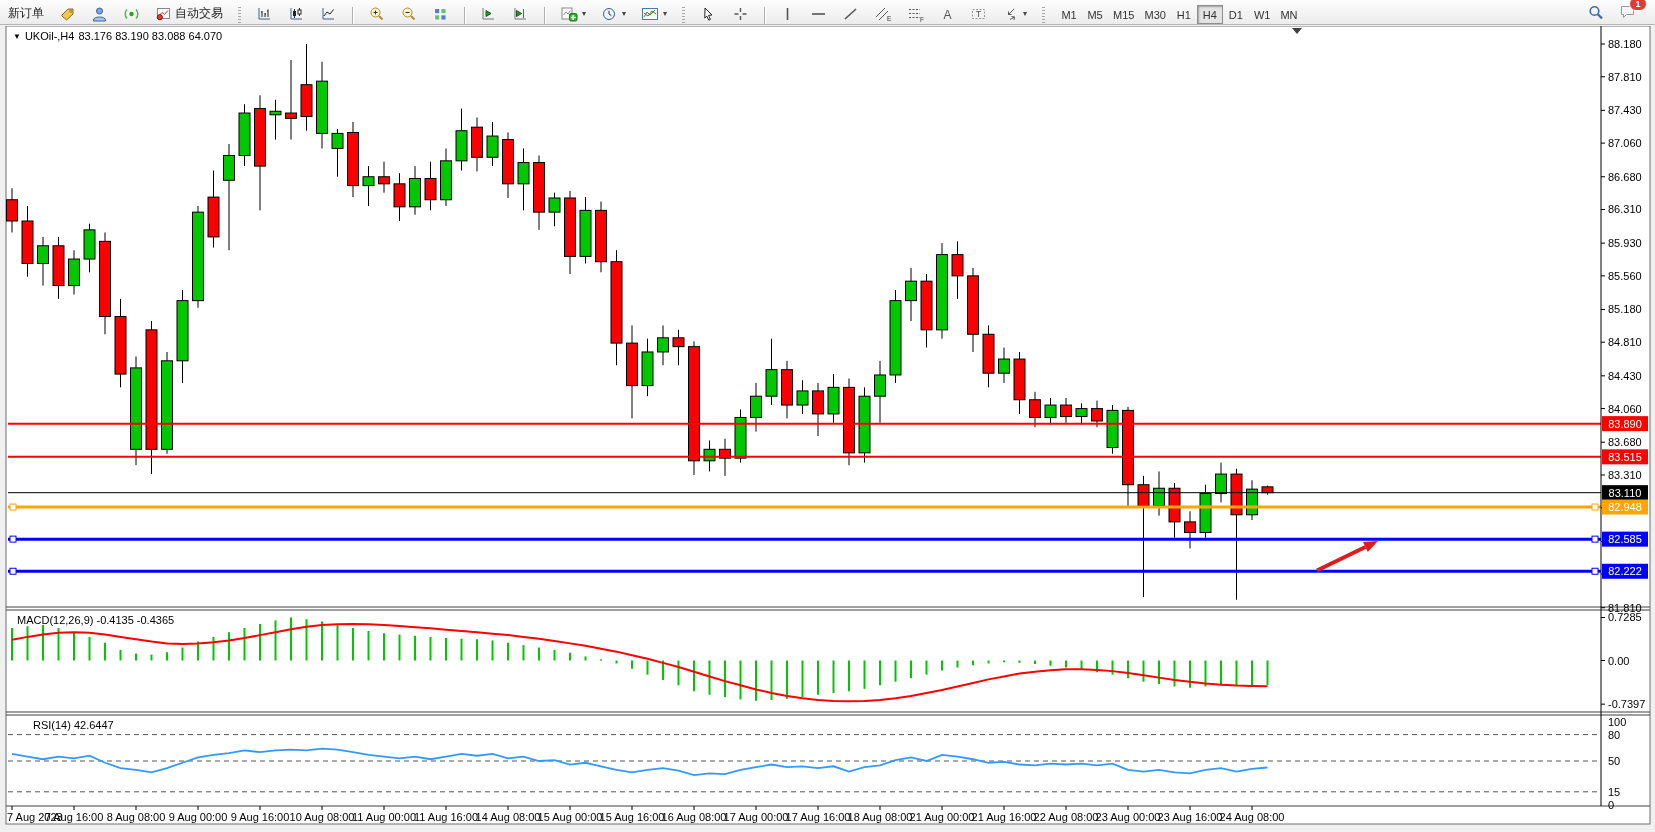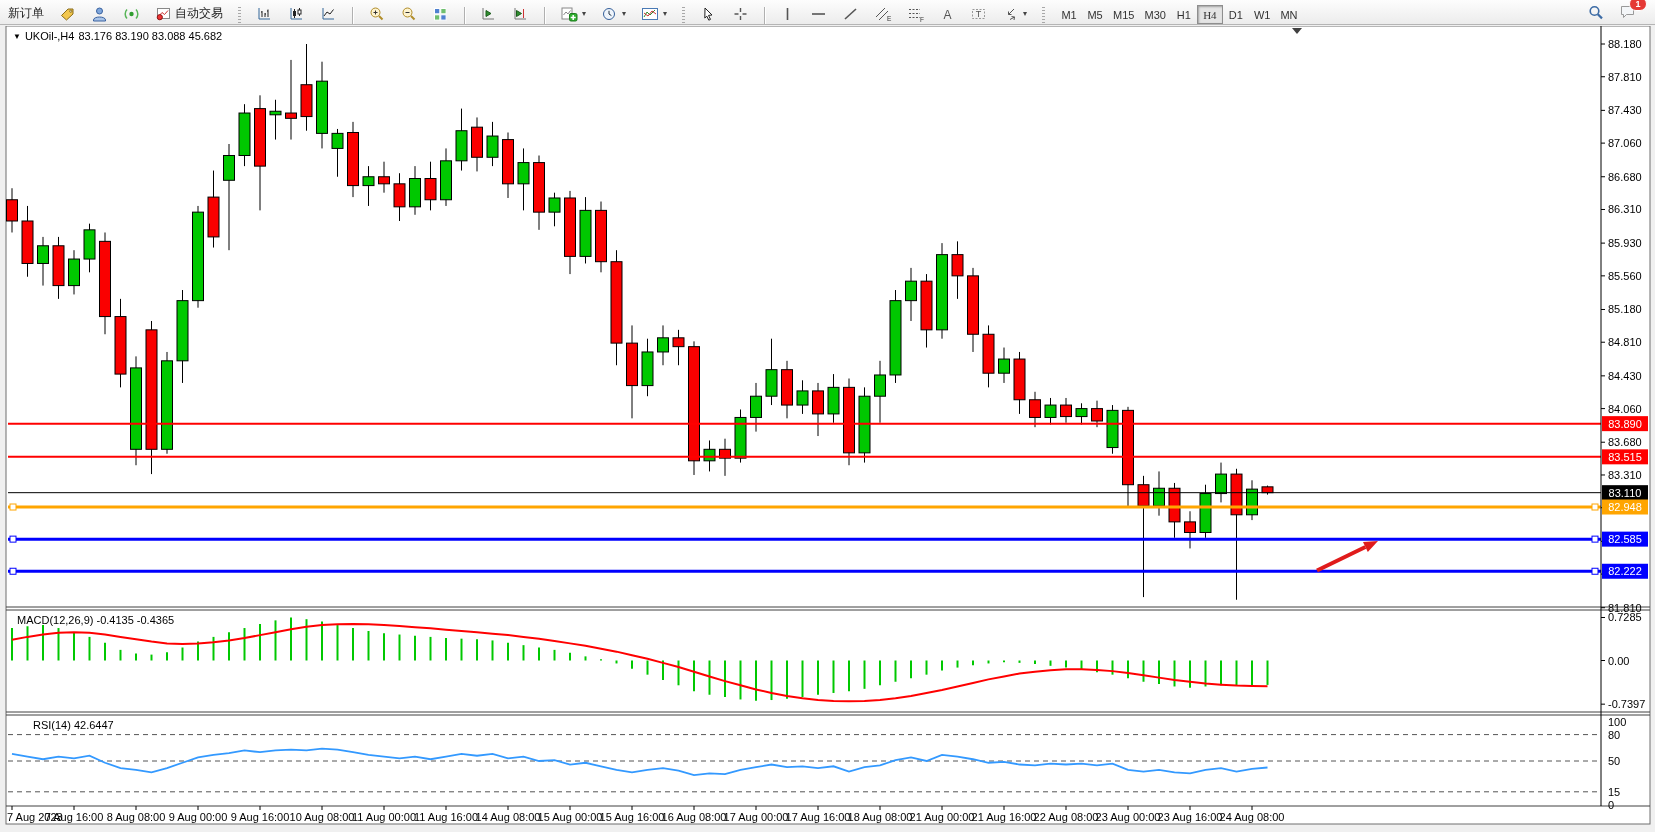--- a/index.html
+++ b/index.html
@@ -14,21 +14,21 @@
     font:12px "Liberation Sans",sans-serif;color:#222;padding:0 3px;cursor:default;}
   .tbtn svg{display:block;}
   .caret{font-size:8px;color:#444;margin-left:1px;}
   .sep{width:1px;height:17px;background:#b0b0b0;box-shadow:1px 0 0 #fff;margin:0 4px;}
   .grip{width:3px;height:17px;margin:0 4px;
     background:repeating-linear-gradient(180deg,#a8a8a8 0 1px,transparent 1px 3px);}
   .tf{height:19px;min-width:26px;border:1px solid transparent;background:transparent;
     font:11px "Liberation Sans",sans-serif;color:#333;display:inline-flex;
     align-items:center;justify-content:center;padding:0 4px;margin-top:16px;}
   .tf.active{border:1px solid #8e8e8e;background:#e4e4e4;
-    box-shadow:inset 1px 1px 2px rgba(0,0,0,.3);font-family:Liberation Serif, serif;}
+    box-shadow:inset 1px 1px 2px rgba(0,0,0,.3);}
   .tb-right{margin-left:auto;display:flex;align-items:center;gap:6px;margin-right:10px;}
   .chatwrap{position:relative;}
   .nbadge{position:absolute;top:-4px;right:-6px;background:#e53935;color:#fff;
     border-radius:8px;font:bold 9px "Liberation Sans",sans-serif;min-width:12px;height:12px;
     display:flex;align-items:center;justify-content:center;padding:0 2px;border:1px solid #fff;}
   
   #chart-svg{position:absolute;left:0;top:26px;}
   .ovl{position:absolute;font:11px "Liberation Sans",sans-serif;color:#000;z-index:5;}
   #symbol-title{left:13px;top:30px;display:flex;gap:4px;align-items:center;}
   #symbol-title .tri{font-size:8px;}
@@ -607,16 +607,16 @@
     <line x1="1190" y1="780" x2="1190" y2="784" stroke="#000"></line>
     <text x="1190" y="795" font-size="11" fill="#000" text-anchor="middle" font-family="Liberation Sans">23 Aug 16:00</text>
     <line x1="1252" y1="780" x2="1252" y2="784" stroke="#000"></line>
     <text x="1252" y="795" font-size="11" fill="#000" text-anchor="middle" font-family="Liberation Sans">24 Aug 08:00</text>
     <polygon points="1292,2 1302,2 1297,8" fill="#404040"></polygon>
   </svg>
 
 <div class="ovl" id="symbol-title">
   <span class="tri">▼</span>
   <span>UKOil-,H4</span>
-  <span>83.176 83.190 83.088 45.682</span>
+  <span>83.176 83.190 83.088 64.070</span>
 </div>
 <div class="ovl" id="macd-label">MACD(12,26,9) -0.4135 -0.4365</div>
 <div class="ovl" id="rsi-label">RSI(14) 42.6447</div>
 
 </body></html>

